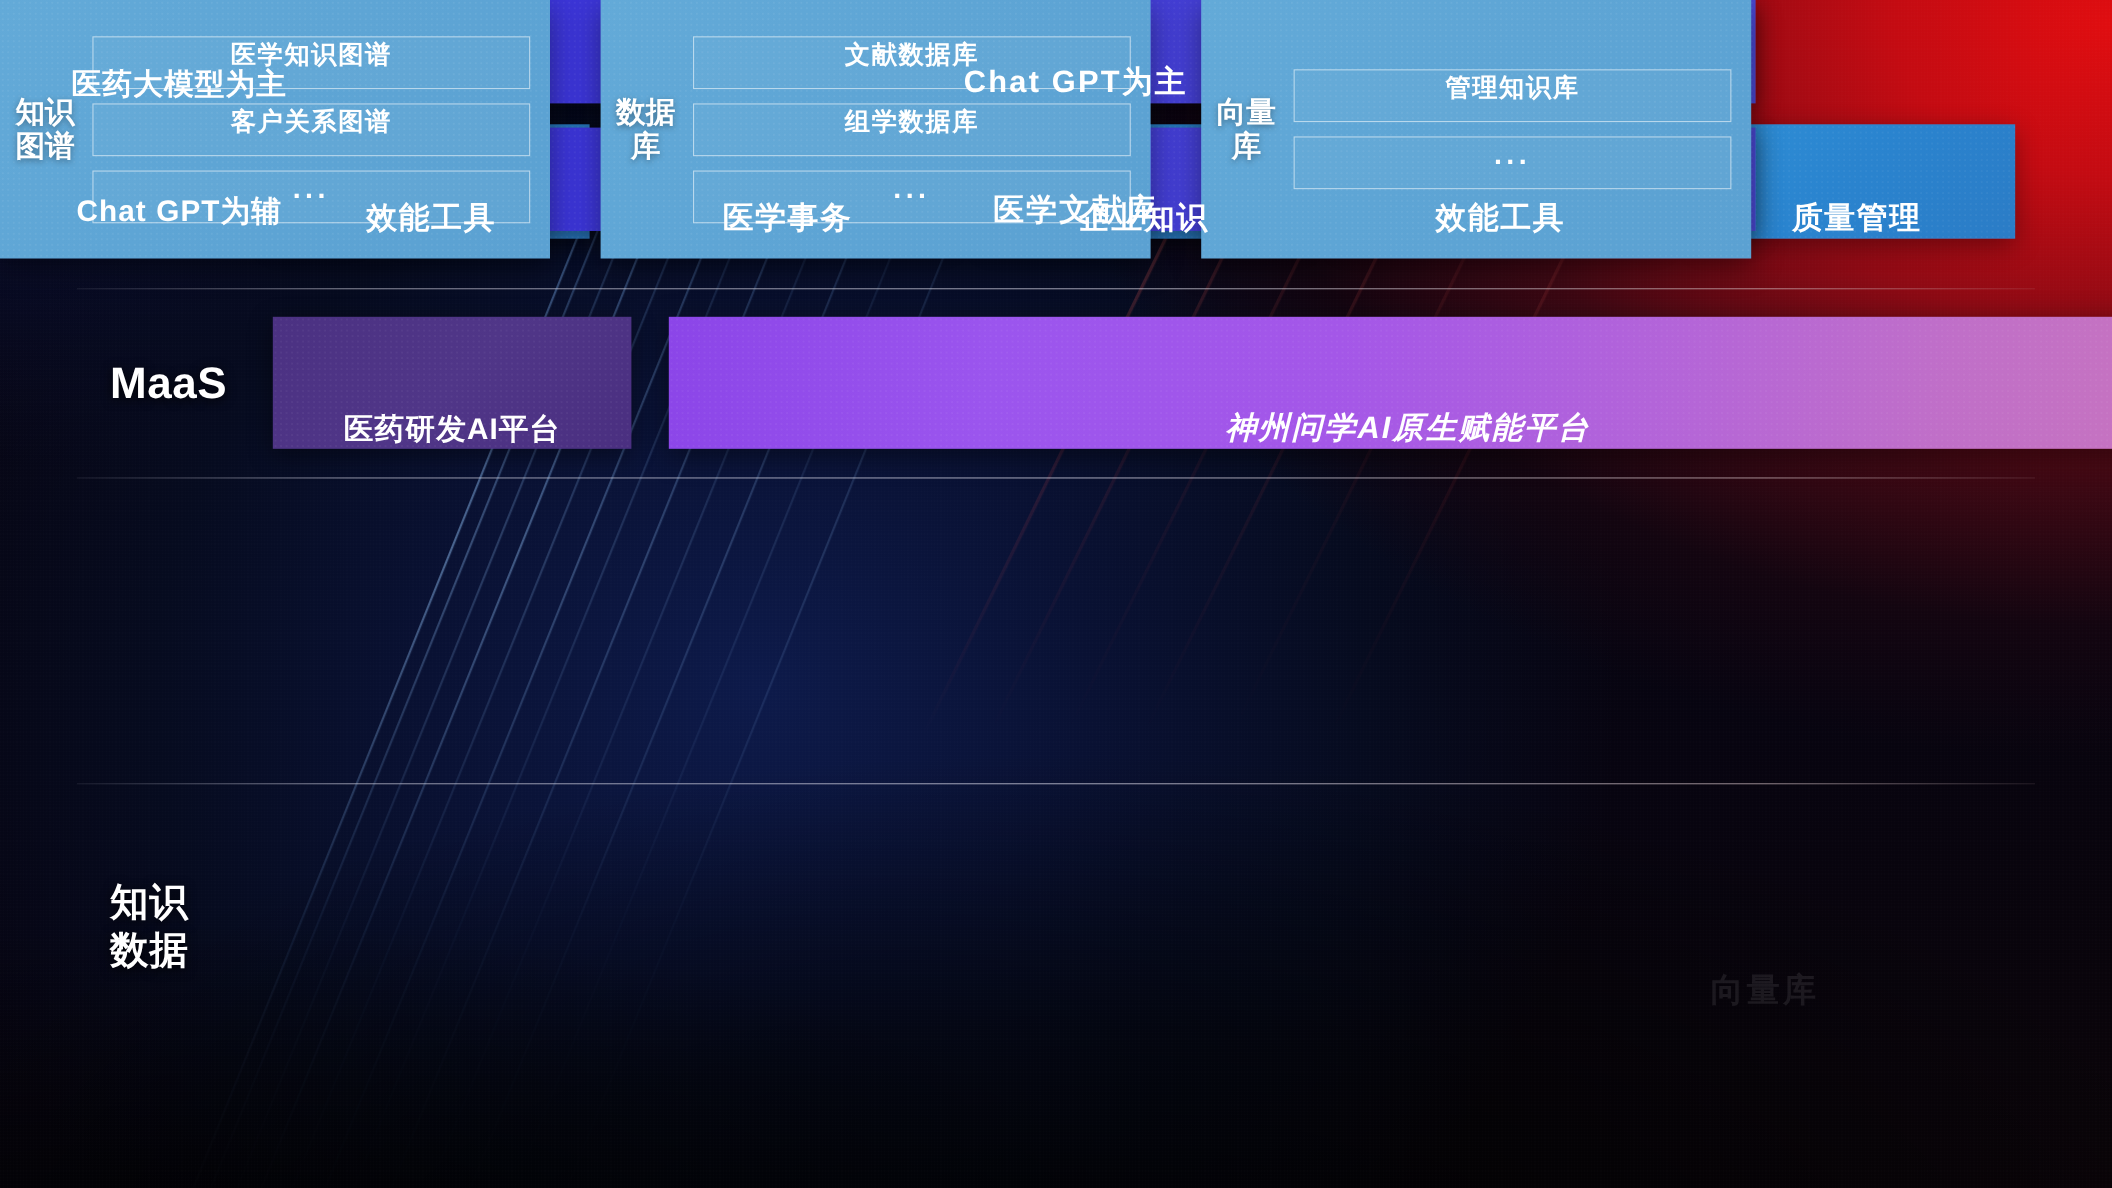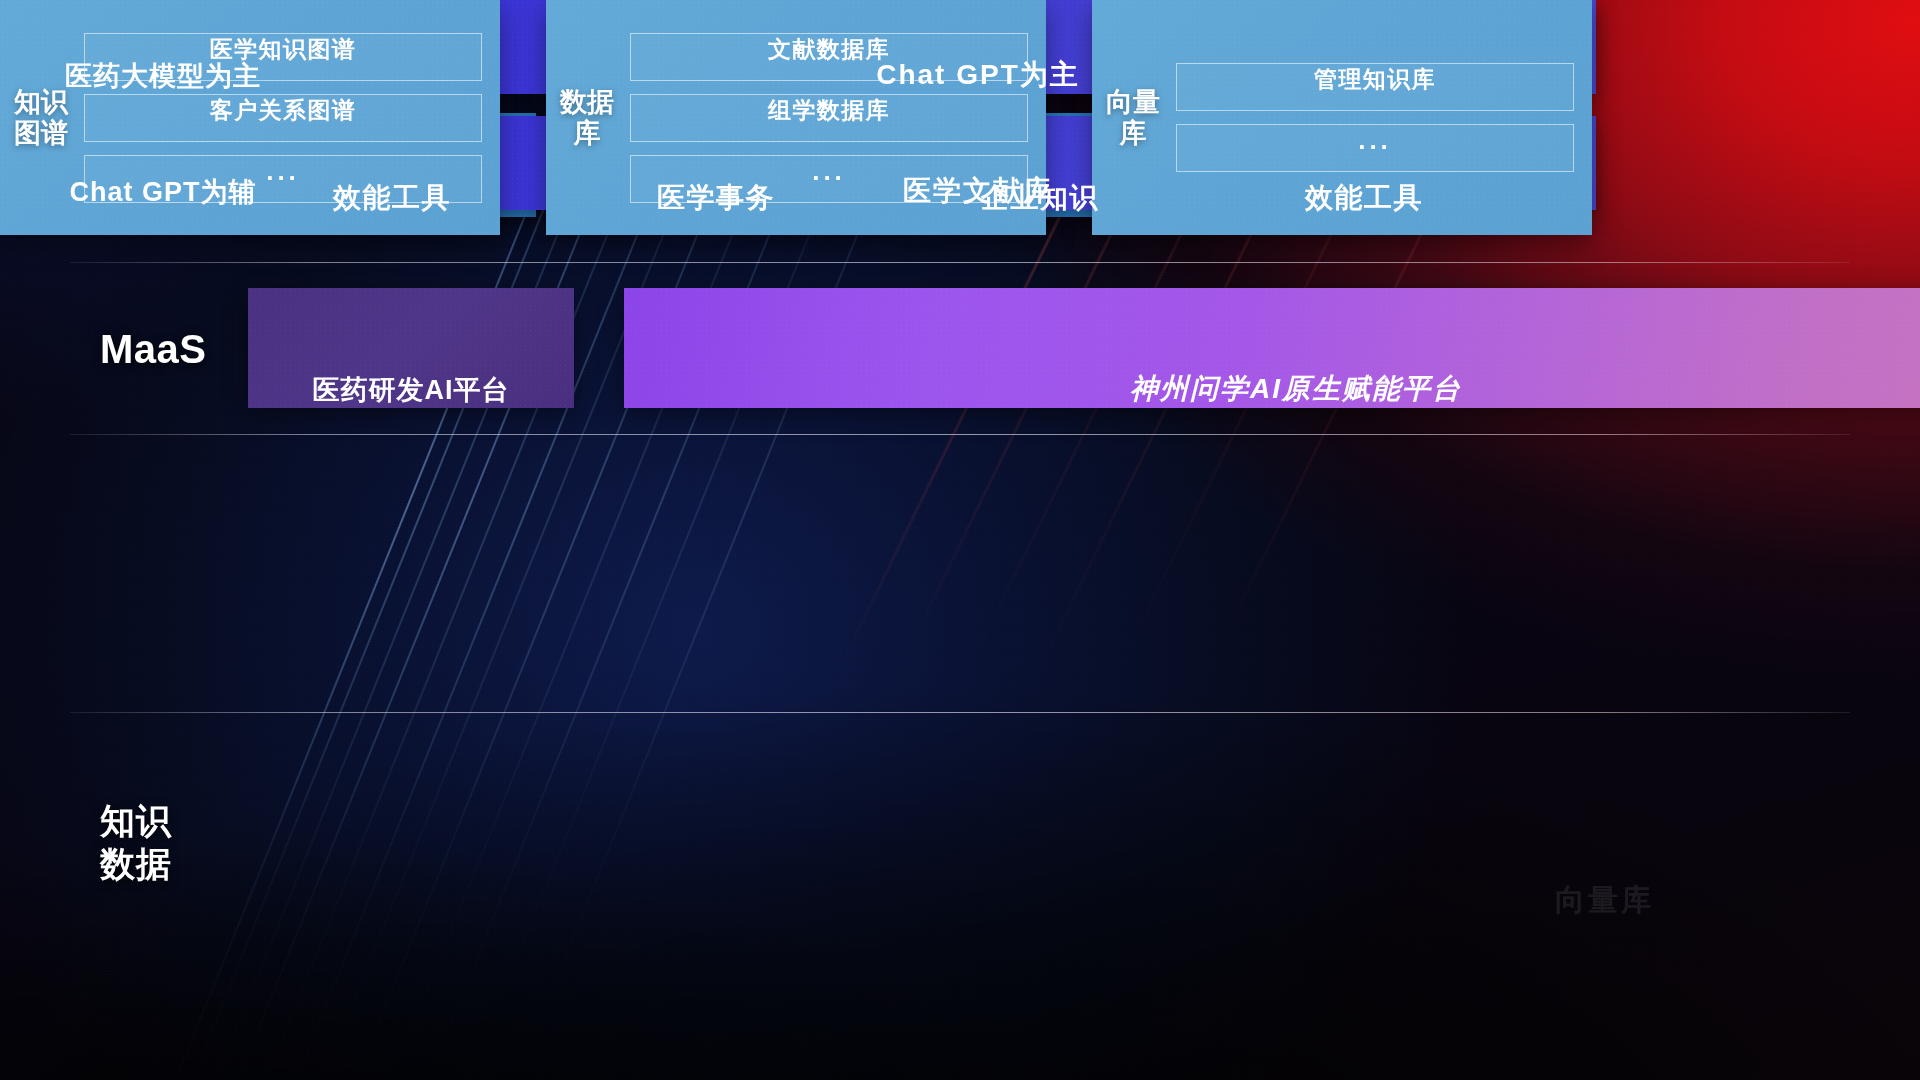--- a/index.html
+++ b/index.html
@@ -104,21 +104,21 @@
     margin-right:36px;
     background:linear-gradient(135deg,#2f8fd6 0%,#2a84cf 45%,#2b7cc6 100%);
     box-shadow:0 6px 22px rgba(0,0,0,.38);
     font-size:28px;
     letter-spacing:1.5px;
   }
 
   
   #row-maas{ top:288px; left:248px; height:120px; }
   #maas-left{
-    width:326px; height:120px; margin-right:50px;
+    width:326px; height:120px; margin-right:34px;
     background:linear-gradient(135deg,#4b3182 0%,#503688 50%,#4a2f80 100%);
     font-size:27px; letter-spacing:1px;
     box-shadow:0 6px 22px rgba(0,0,0,.42);
   }
   #maas-right{
     width:1344px; height:120px;
     background:linear-gradient(100deg,#8b45e8 0%,#9b55ee 22%,#a457e8 45%,#b465d8 68%,#c06fc8 86%, #c673c0 100%);
     font-size:28px; letter-spacing:2px;
     box-shadow:0 6px 24px rgba(0,0,0,.42);
     font-style:italic;
@@ -242,20 +242,23 @@
     </div>
     <div class="card app-card">
       <span>医学事务</span>
     </div>
     <div class="card app-card">
       <span>企业知识</span>
     </div>
     <div class="card app-card">
       <span>效能工具</span>
     </div>
+    <div class="card app-card">
+      <span>质量管理</span>
+    </div>
   </div>
 
   <div class="divider" style="top:262px;"></div>
 
   <div class="row-label latin" style="top:325px;">
     <div>MaaS</div>
   </div>
 
   <div class="row" id="row-maas">
     <div class="card" id="maas-left">

